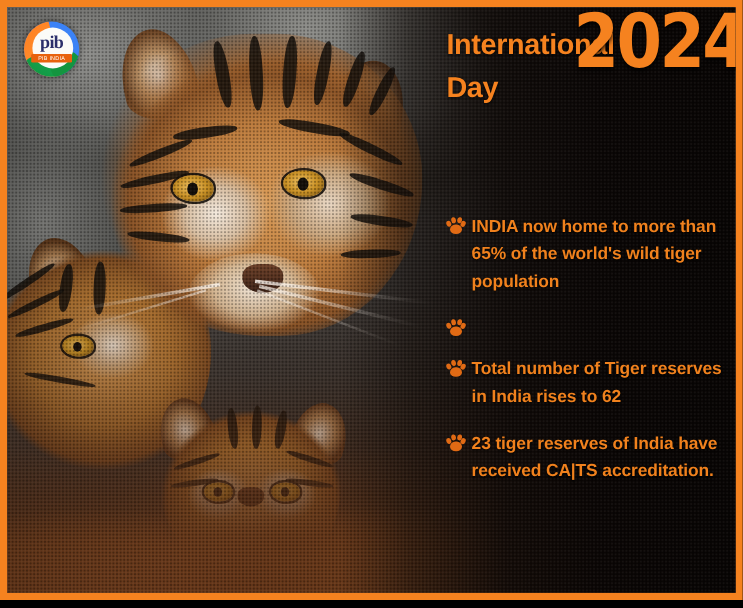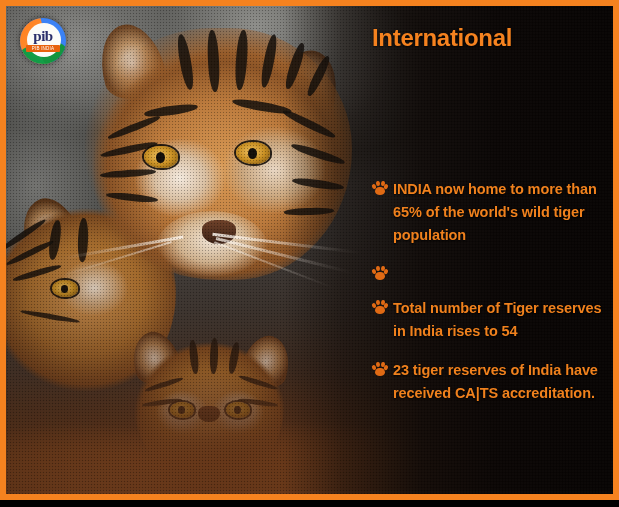--- a/index.html
+++ b/index.html
@@ -351,20 +351,24 @@
         <div class="logo-disc"></div>
         <div class="logo-text">pib</div>
         <div class="logo-sub"></div>
         <div class="logo-sub2">PIB INDIA</div>
       </div>
 
       <div id="textcol">
 
         <div id="title-block">
           <div class="title-line">International</div>
+          <div id="title-row3">
+            <div class="title-line">Day</div>
+            <div id="year">2024</div>
+          </div>
         </div>
 
         <div id="bullets">
 
           <div class="bullet">
             <span class="paw">
               <i class="t1"></i>
                 <i class="t2"></i>
                 <i class="t3"></i>
                 <i class="t4"></i>
@@ -384,21 +388,21 @@
           </div>
 
           <div class="bullet">
             <span class="paw">
               <i class="t1"></i>
                 <i class="t2"></i>
                 <i class="t3"></i>
                 <i class="t4"></i>
                 <i class="pad"></i>
             </span>
-            <span class="bullet-text">Total number of Tiger reserves in India rises to 54</span>
+            <span class="bullet-text">Total number of Tiger reserves in India rises to 62</span>
           </div>
 
           <div class="bullet">
             <span class="paw">
               <i class="t1"></i>
                 <i class="t2"></i>
                 <i class="t3"></i>
                 <i class="t4"></i>
                 <i class="pad"></i>
             </span>

